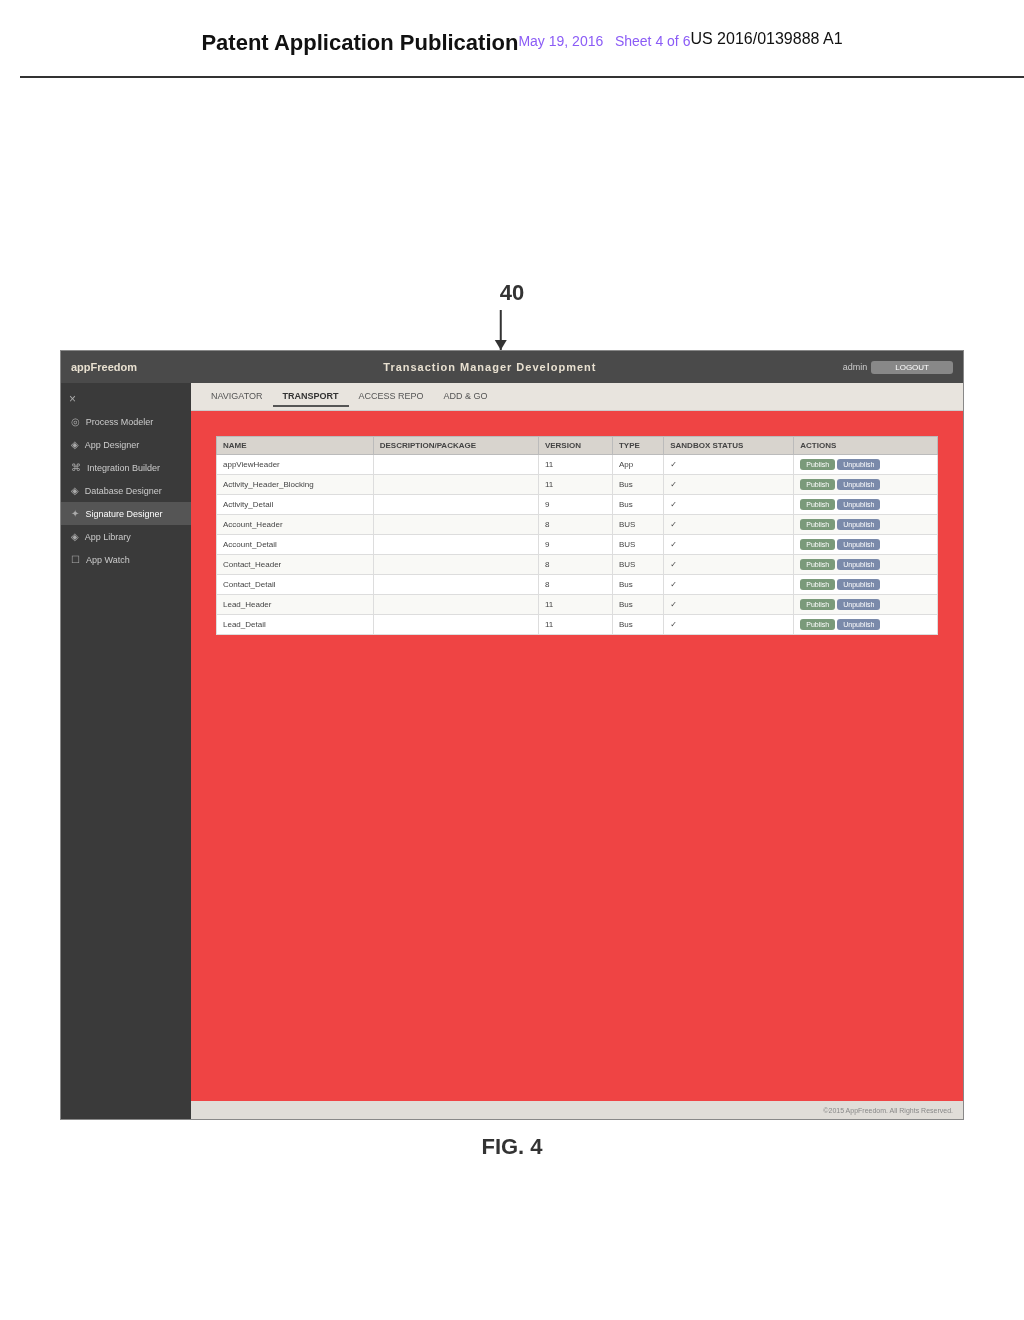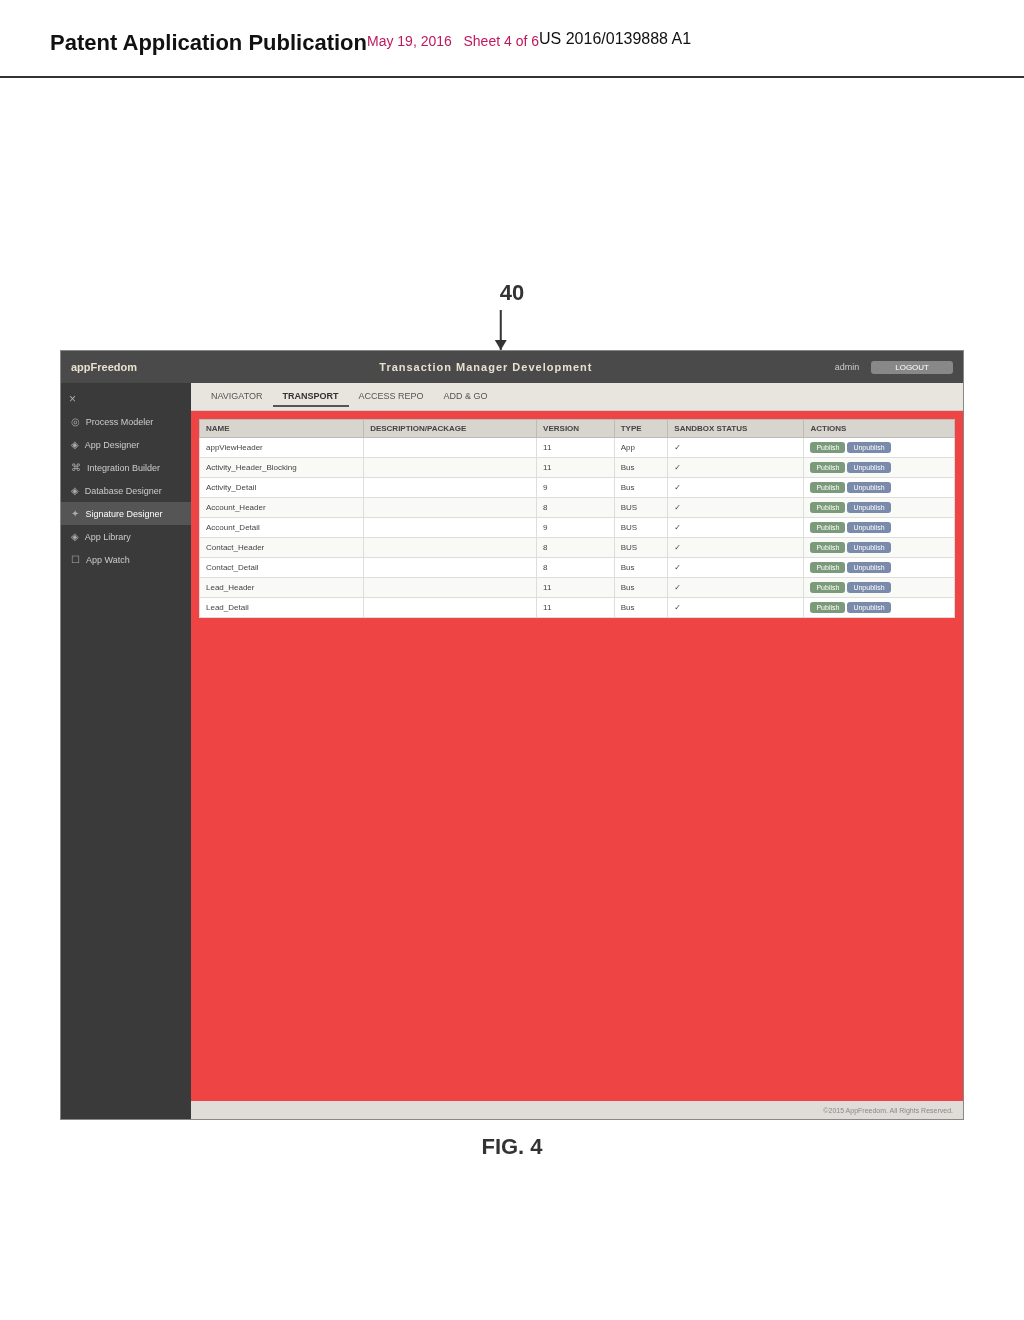--- a/index.html
+++ b/index.html
@@ -8,34 +8,35 @@
       height: 1320px;
       background: #ffffff;
       font-family: Arial, sans-serif;
       position: relative;
       overflow: hidden;
     }
 
     
     .patent-header {
       display: flex;
-      justify-content: flex-start;
+      justify-content: center;
       align-items: flex-start;
       padding: 30px 50px 20px 50px;
       border-bottom: 2px solid #333;
+      margin-left: 20px;
     }
     .patent-title {
       font-size: 22px;
       font-weight: bold;
       color: #111;
     }
     .patent-meta {
       text-align: center;
       font-size: 14px;
-      color: #be185d;
+      color: #8b5cf6;
       line-height: 1.6;
     }
     .patent-number {
       font-size: 16px;
       font-weight: normal;
       color: #111;
     }
 
     
     .fig-label {
@@ -111,21 +112,21 @@
     }
     .app-title {
       color: #e8e0d0;
       font-size: 11px;
       font-weight: bold;
       letter-spacing: 1px;
     }
     .app-header-right {
       display: flex;
       align-items: center;
-      gap: 12px;
+      gap: 4px;
     }
     .header-user {
       color: #ccc;
       font-size: 9px;
     }
     .header-btn {
       background: #888;
       color: #fff;
       font-size: 8px;
       padding: 2px 24px;
@@ -202,21 +203,21 @@
     .tab.active {
       color: #333;
       border-bottom: 2px solid #555;
       font-weight: bold;
     }
 
     
     .table-area {
       flex: 1;
       overflow: auto;
-      padding: 8px;
+      padding: 25px;
     }
     .data-table {
       width: 100%;
       border-collapse: collapse;
       font-size: 8px;
       background: #fff;
     }
     .data-table thead tr {
       background: #d8d4ce;
     }

